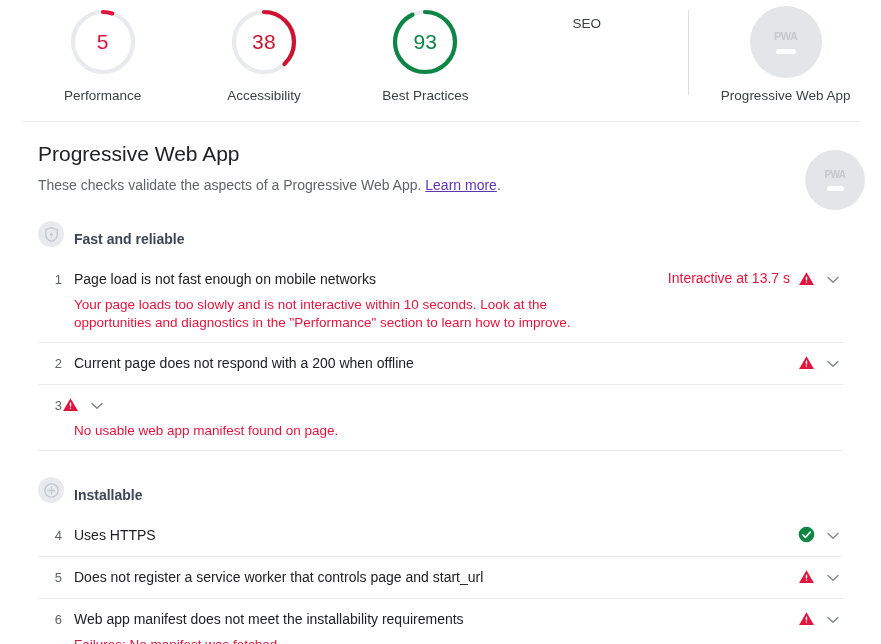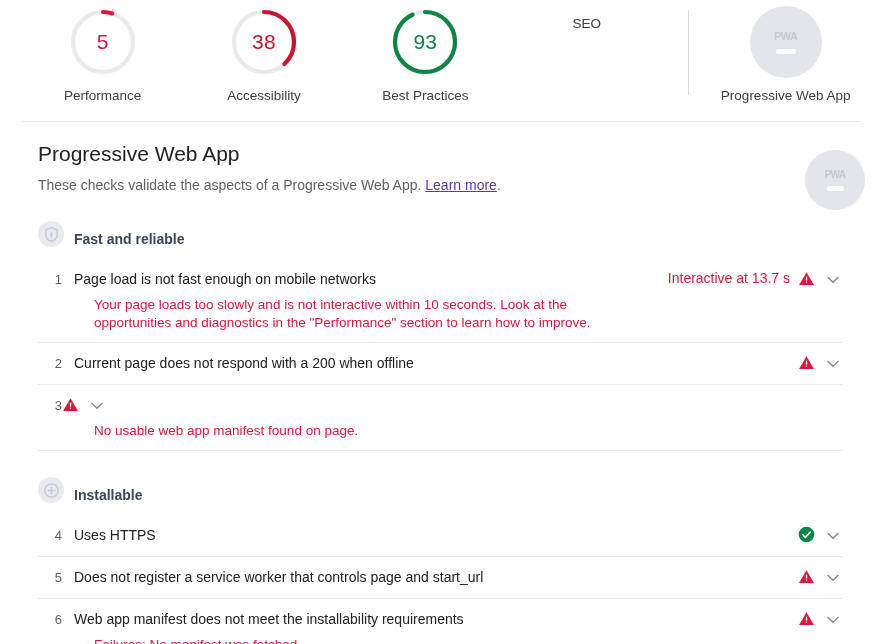--- a/index.html
+++ b/index.html
@@ -203,21 +203,21 @@
     white-space: nowrap;
   }
   .audit-chevron {
     width: 20px; height: 20px;
     display: flex;
     align-items: center;
     justify-content: center;
     color: #80868b;
   }
   .audit-expl {
-    margin-left: 56px;
+    margin-left: 36px;
     margin-top: 6px;
     margin-right: 170px;
     font-size: 13.5px;
     line-height: 18px;
     color: #e3143c;
   }
   .audit-expl.wide { margin-right: 230px; }
 
   .list-bottom-rule {
     border-top: 1px solid #e8eaed;

